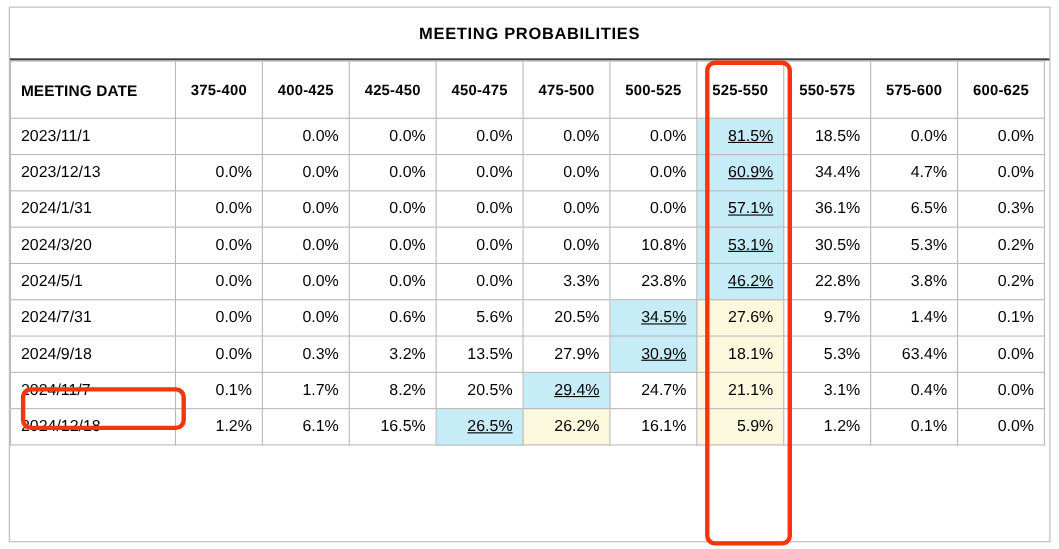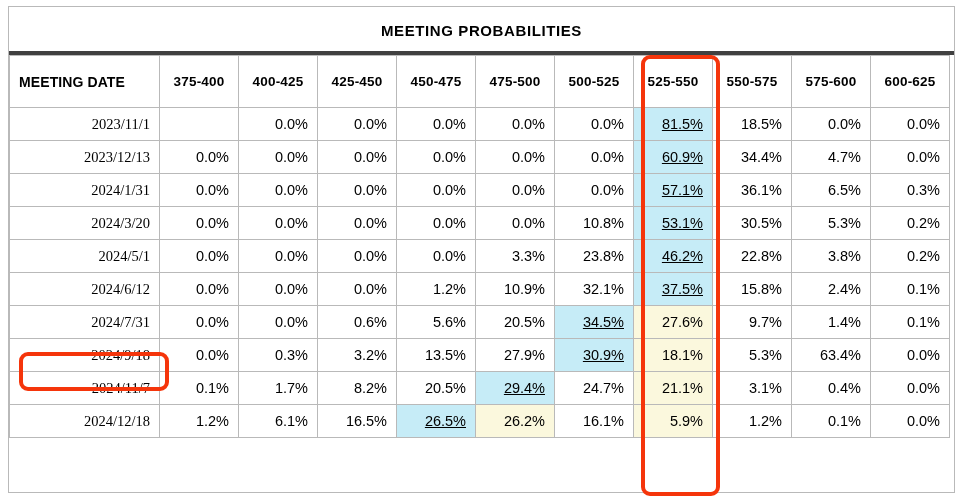--- a/index.html
+++ b/index.html
@@ -25,21 +25,21 @@
     background: #fff;
   }
   #title {
     height: 48px;
     line-height: 48px;
     text-align: center;
     font-weight: bold;
     font-size: 15px;
     letter-spacing: 0.6px;
     color: #000;
-    border-bottom: 4px solid #404040;
+    border-bottom: 2px solid #404040;
     box-sizing: border-box;
   }
   table {
     border-collapse: collapse;
     width: 750px;
     table-layout: fixed;
     font-size: 14.5px;
   }
   th, td {
     border: 1px solid #b9b9b9;
@@ -58,22 +58,21 @@
   }
   thead th.rowhead {
     text-align: left;
     font-size: 14px;
     letter-spacing: 0.1px;
   }
   tbody td {
     text-align: right;
   }
   tbody td.datecell {
-    text-align: right;
-    font-family: Liberation Serif, serif;
+    text-align: left;
   }
   .c-blue  { background: #c6ecf7 !important; text-decoration: underline; }
   .c-cream { background: #fbf8dd !important; }
   
   .hl {
     position: absolute;
     border: 4px solid #f5350b;
     border-radius: 9px;
     pointer-events: none;
     box-sizing: border-box;
@@ -185,33 +184,20 @@
           <td>0.0%</td>
           <td>0.0%</td>
           <td>3.3%</td>
           <td>23.8%</td>
           <td class="c-blue">46.2%</td>
           <td>22.8%</td>
           <td>3.8%</td>
           <td>0.2%</td>
         </tr>
         <tr>
-          <td class="datecell">2024/6/12</td>
-          <td>0.0%</td>
-          <td>0.0%</td>
-          <td>0.0%</td>
-          <td>1.2%</td>
-          <td>10.9%</td>
-          <td>32.1%</td>
-          <td class="c-blue">37.5%</td>
-          <td>15.8%</td>
-          <td>2.4%</td>
-          <td>0.1%</td>
-        </tr>
-        <tr>
           <td class="datecell">2024/7/31</td>
           <td>0.0%</td>
           <td>0.0%</td>
           <td>0.6%</td>
           <td>5.6%</td>
           <td>20.5%</td>
           <td class="c-blue">34.5%</td>
           <td class="c-cream">27.6%</td>
           <td>9.7%</td>
           <td>1.4%</td>

